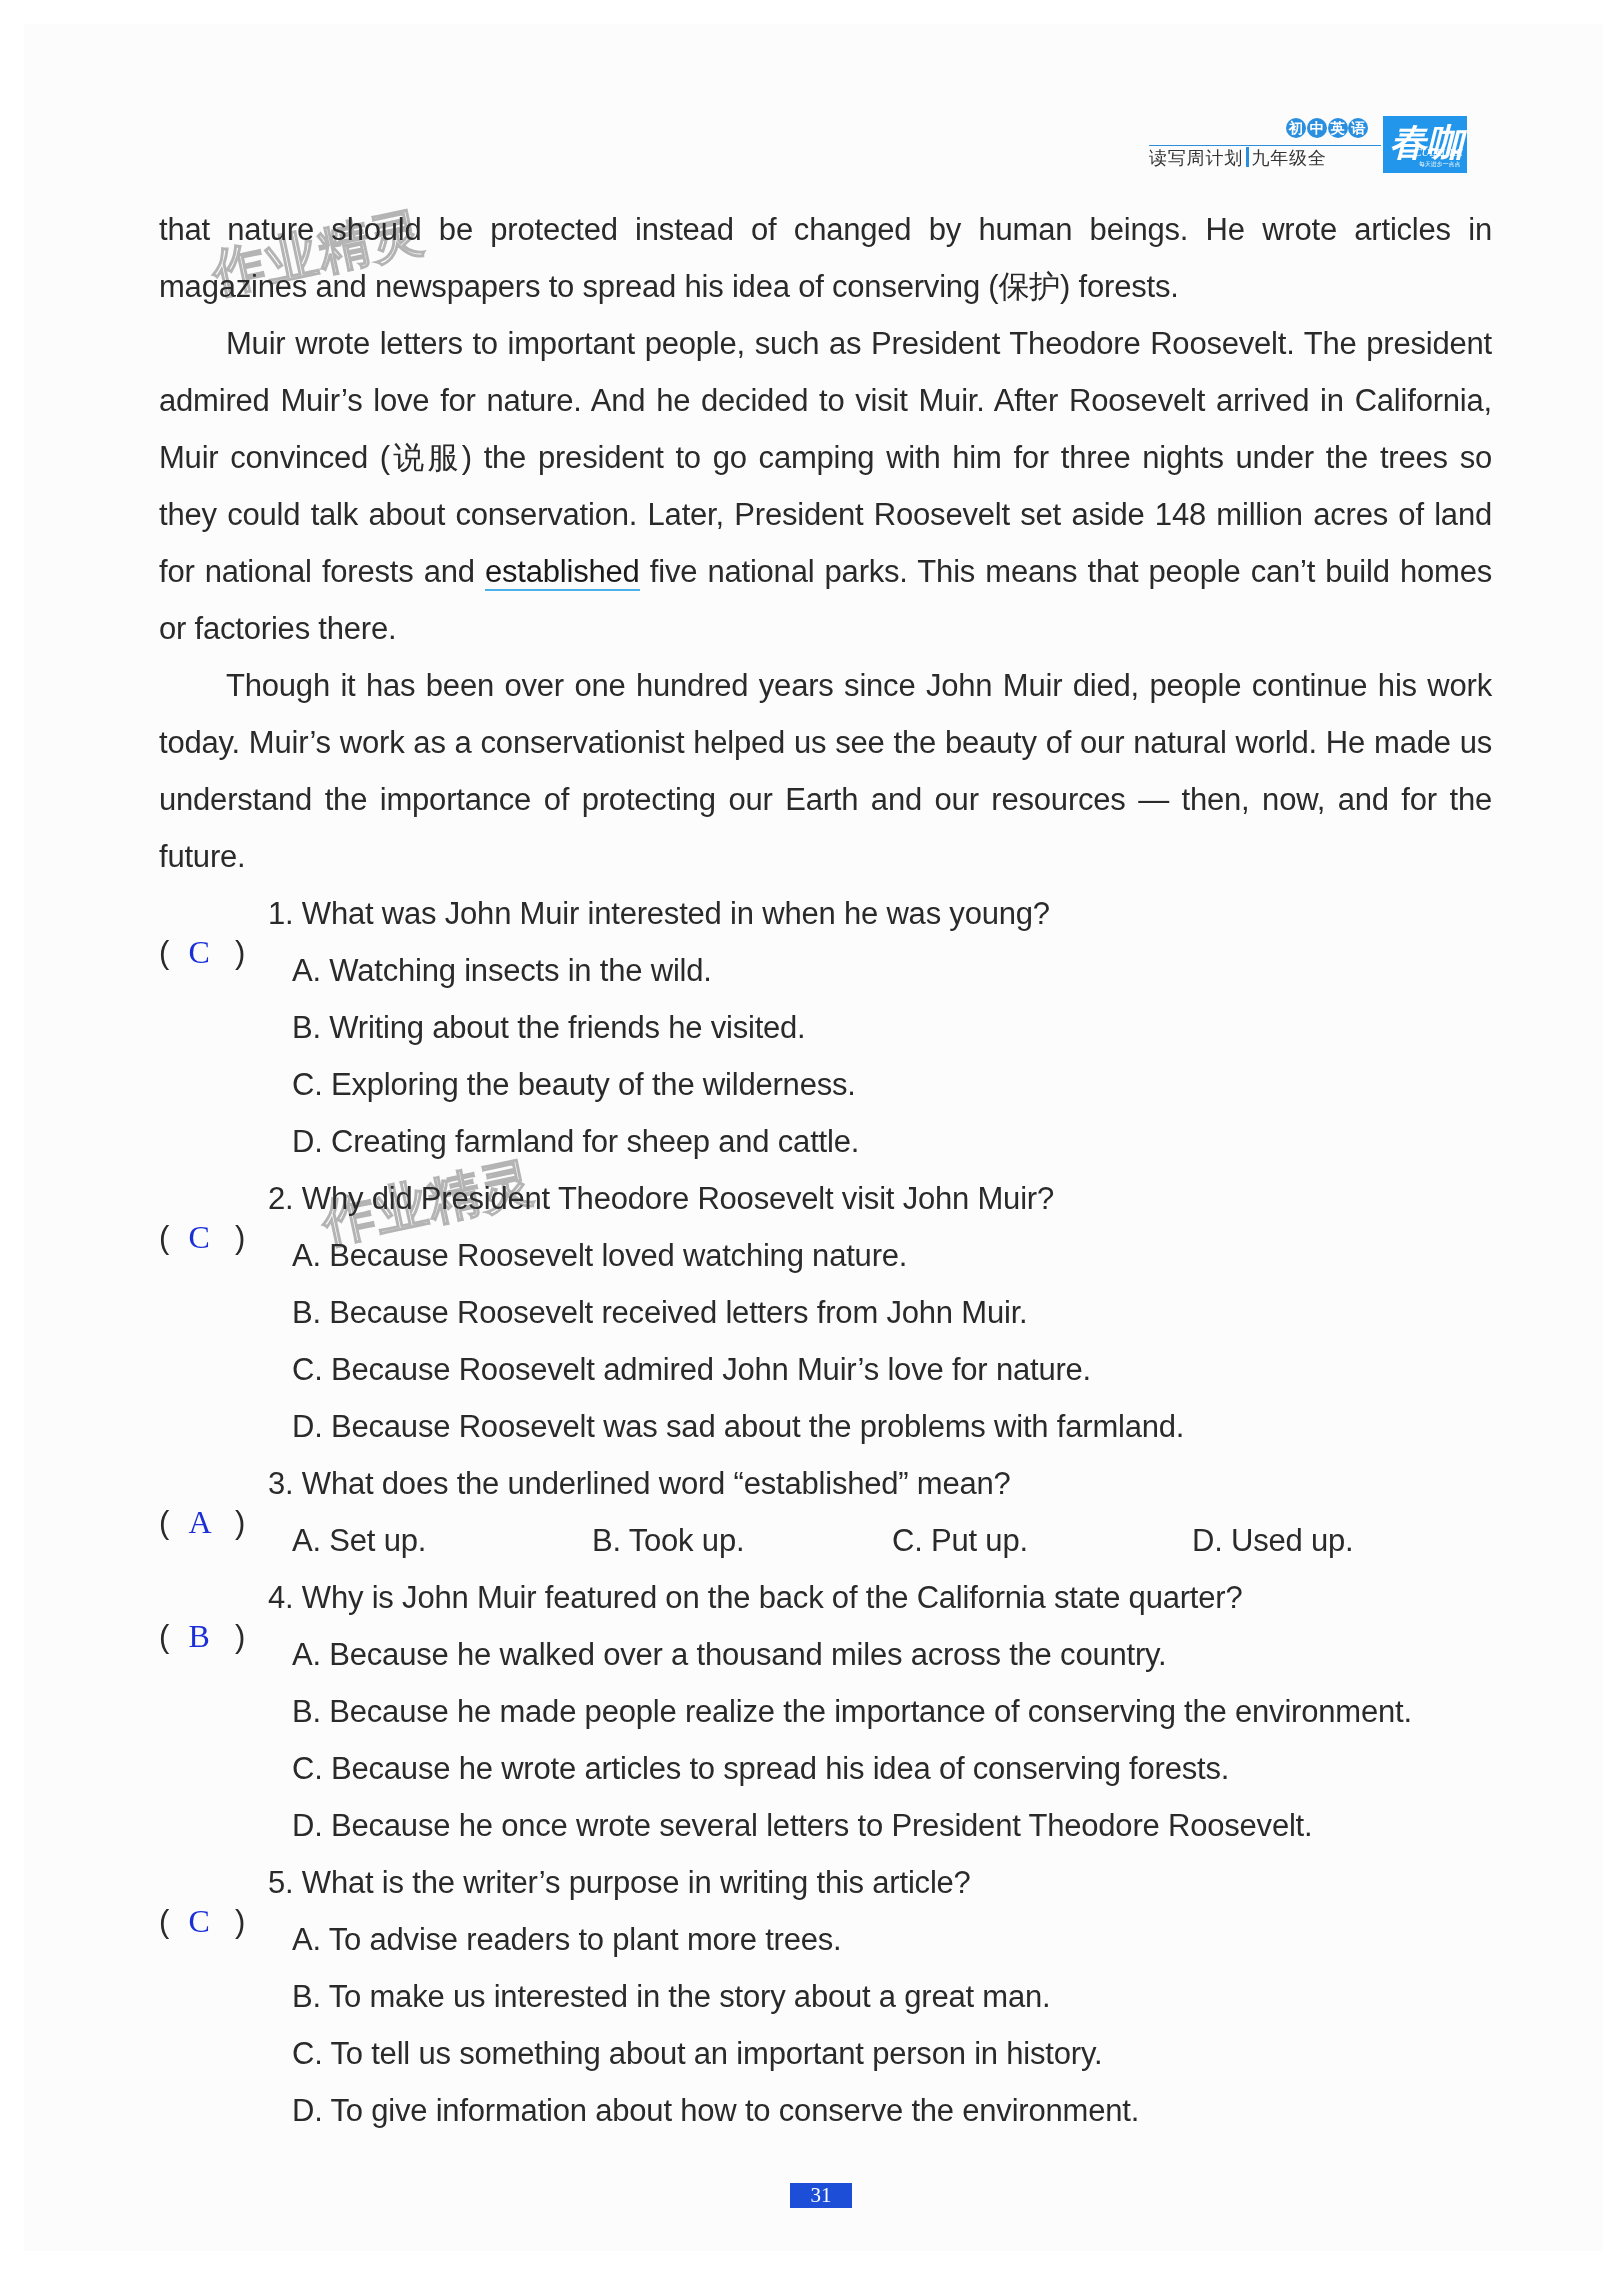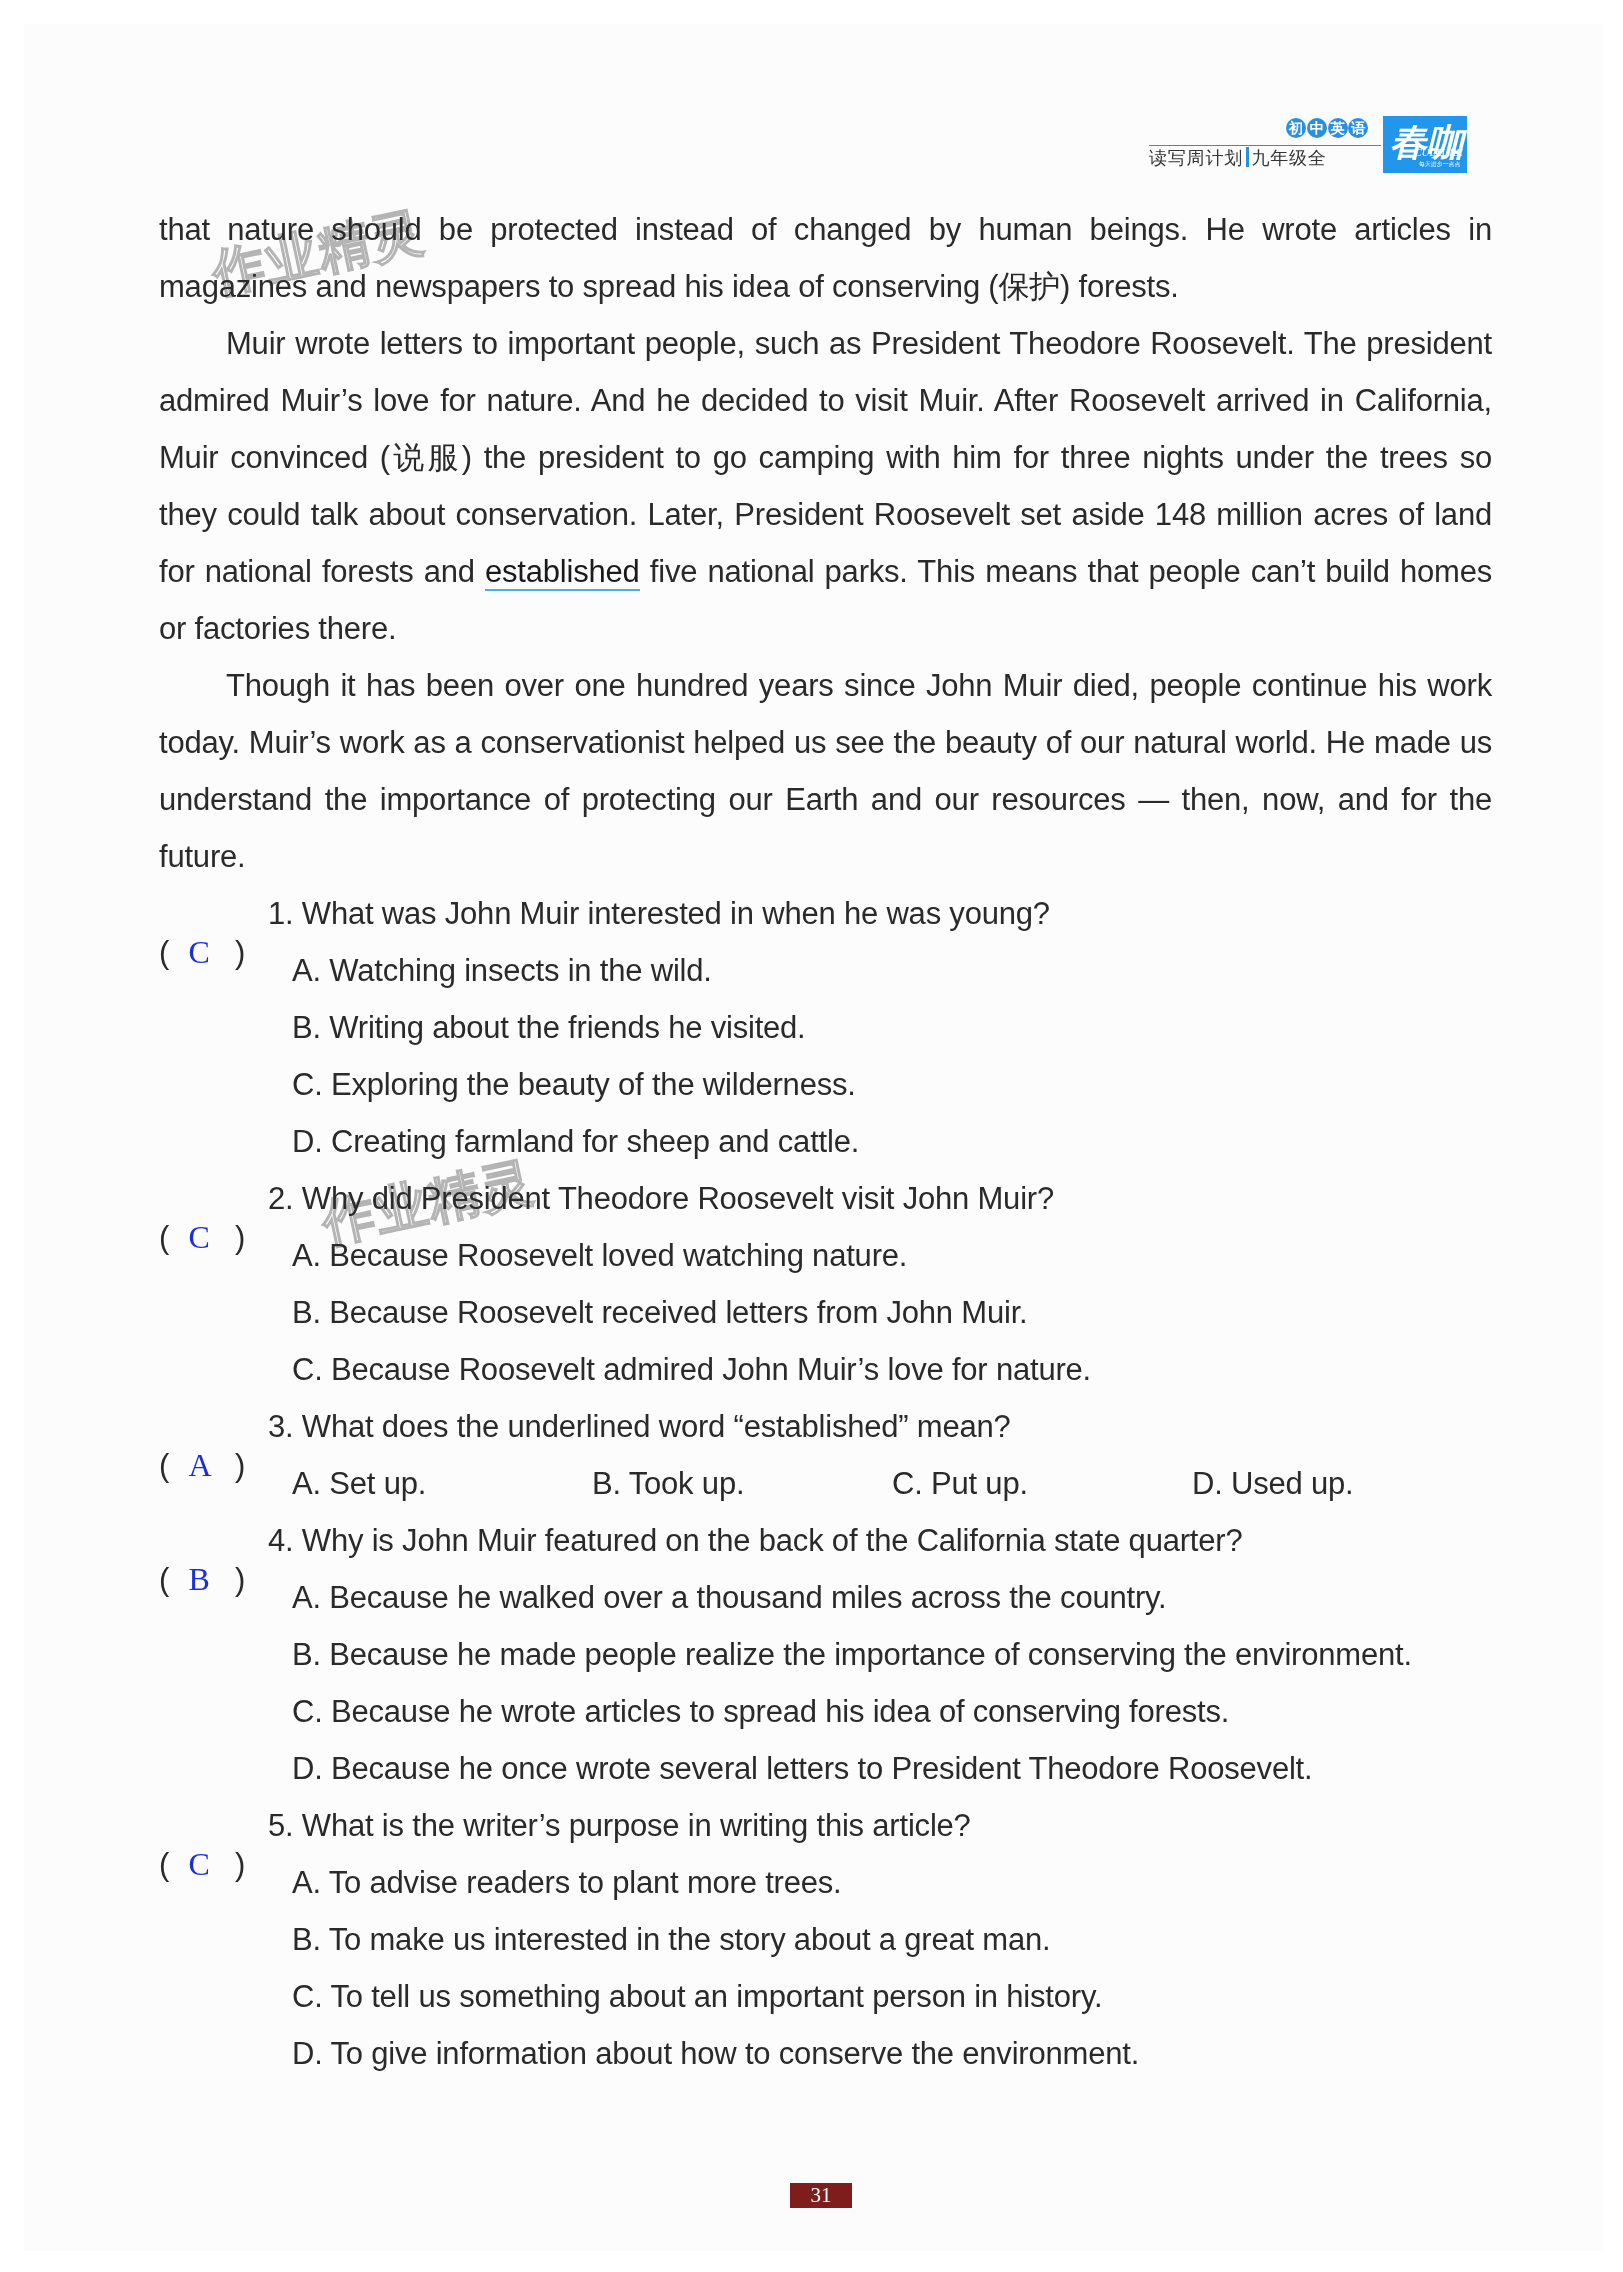--- a/index.html
+++ b/index.html
@@ -103,21 +103,21 @@
       white-space: nowrap;
     }
     .wm1 { left: 211px; top: 218px; }
     .wm2 { left: 321px; top: 1168px; }
 
     
     .pagenum {
       position: absolute;
       left: 790px; top: 2183px;
       width: 62px; height: 25px;
-      background: #7f1d1d;
+      background: #1d4ed8;
       color: #fff;
       font-family: "Liberation Serif", serif;
       font-size: 21px; line-height: 25px; text-align: center;
     }
   </style>
 </head>
 <body>
 
 <div class="page"></div>
 
@@ -154,20 +154,21 @@
   <div class="opt">B. Writing about the friends he visited.</div>
   <div class="opt">C. Exploring the beauty of the wilderness.</div>
   <div class="opt">D. Creating farmland for sheep and cattle.</div>
 
   <div class="q">
     <span class="paren"><span class="l">(</span><span class="ans">C</span><span class="r">)</span></span><span class="num-text">2. Why did President Theodore Roosevelt visit John Muir?</span>
   </div>
   <div class="opt">A. Because Roosevelt loved watching nature.</div>
   <div class="opt">B. Because Roosevelt received letters from John Muir.</div>
   <div class="opt">C. Because Roosevelt admired John Muir’s love for nature.</div>
+  <div class="opt">D. Because Roosevelt was sad about the problems with farmland.</div>
 
   <div class="q">
     <span class="paren"><span class="l">(</span><span class="ans">A</span><span class="r">)</span></span><span class="num-text">3. What does the underlined word “established” mean?</span>
   </div>
   <div class="opt-row">
     <span>A. Set up.</span>
     <span>B. Took up.</span>
     <span>C. Put up.</span>
     <span>D. Used up.</span>
   </div>

